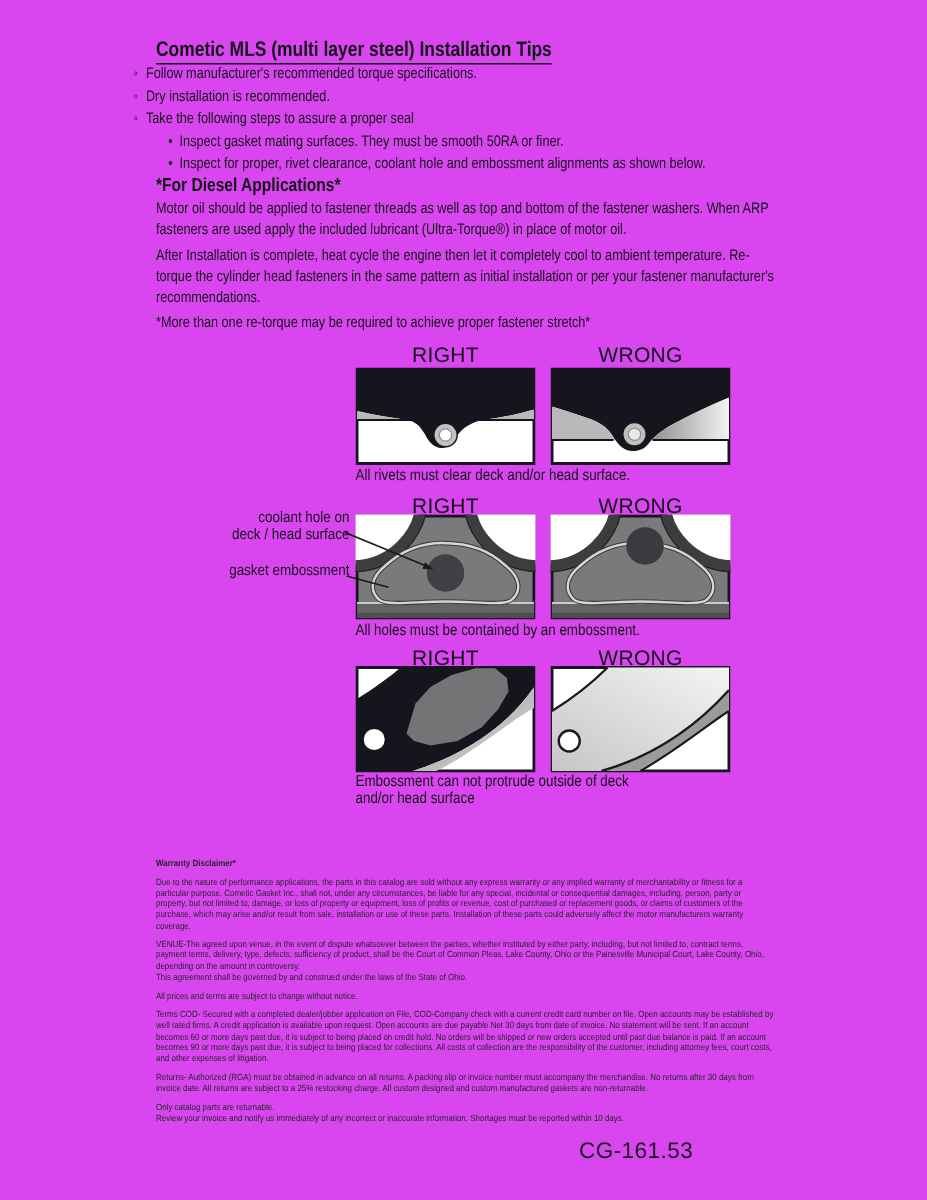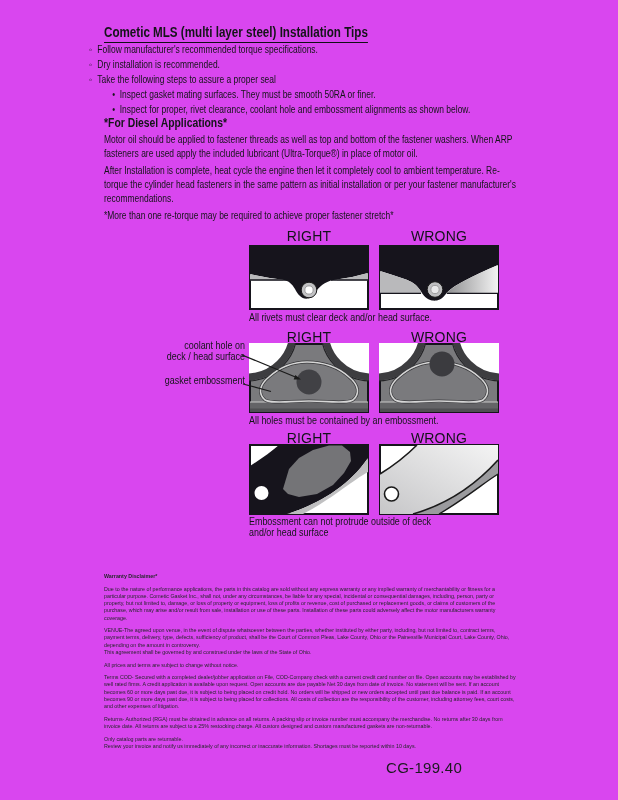--- a/index.html
+++ b/index.html
@@ -23,21 +23,21 @@
   .b-item::before{content:"◦";position:absolute;left:0;top:0;font-size:10px;}
   .sb-item{position:relative;margin-left:28px;padding-left:9px;white-space:nowrap;}
   .sb-item::before{content:"•";position:absolute;left:0;top:0;font-size:10px;}
 
   
   .diesel{position:absolute;left:104px;top:116px;width:505px;}
   .diesel h2{margin:0 0 3px 0;font-size:12.5px;line-height:14px;font-weight:bold;}
   .diesel p{margin:0 0 3px 0;font-size:10.2px;line-height:14px;}
 
   
-  .diagrams{position:absolute;left:12px;top:0;width:606px;height:560px;}
+  .diagrams{position:absolute;left:0;top:0;width:606px;height:560px;}
   .rw-label{position:absolute;width:120px;text-align:center;font-size:14px;letter-spacing:0.2px;color:#121218;}
   .panel{position:absolute;width:120px;}
   .cap{position:absolute;font-size:10.5px;line-height:10.5px;white-space:nowrap;}
   .cap2{position:absolute;font-size:10.5px;line-height:10.8px;white-space:nowrap;}
 
   .ann{
     position:absolute;left:100px;top:341px;width:133px;text-align:right;
     font-size:10.2px;line-height:10.5px;transform:scaleX(0.88);transform-origin:100% 0;
   }
   .ann .lbl2{margin-top:14px;}
@@ -204,15 +204,15 @@
     <p>Due to the nature of performance applications, the parts in this catalog are sold without any express warranty or any implied warranty of merchantability or fitness for a particular purpose.  Cometic Gasket Inc., shall not, under any circumstances, be liable for any special, incidental or consequential damages, including, person, party or property, but not limited to, damage, or loss of property or equipment, loss of profits or revenue, cost of purchased or replacement goods, or claims of customers of the purchase, which may arise and/or result from sale, installation or use of these parts.  Installation of these parts could adversely affect the motor manufacturers warranty coverage.</p>
     <p class="tight">VENUE-The agreed upon venue, in the event of dispute whatsoever between the parties, whether instituted by either party, including, but not limited to, contract terms, payment terms, delivery, type, defects, sufficiency of product, shall be the Court of Common Pleas, Lake County, Ohio or the Painesville Municipal Court, Lake County, Ohio, depending on the amount in controversy.</p>
     <p>This agreement shall be governed by and construed under the laws of the State of Ohio.</p>
     <p>All prices and terms are subject to change without notice.</p>
     <p>Terms COD- Secured with a completed dealer/jobber application on File, COD-Company check with a current credit card number on file.  Open accounts may be established by well rated firms.  A credit application is available upon request.  Open accounts are due payable Net 30 days from date of invoice.  No statement will be sent.  If an account becomes 60 or more days past due, it is subject to being placed on credit hold.  No orders will be shipped or new orders accepted until past due balance is paid.  If an account becomes 90 or more days past due, it is subject to being placed for collections.  All costs of collection are the responsibility of the customer, including attorney fees, court costs, and other expenses of litigation.</p>
     <p>Returns- Authorized (RGA) must be obtained in advance on all returns.  A packing slip or invoice number must accompany the merchandise.  No returns after 30 days from invoice date.  All returns are subject to a 25% restocking charge.  All custom designed and custom manufactured gaskets are non-returnable.</p>
     <p class="tight">Only catalog parts are returnable.</p>
     <p>Review your invoice and notify us immediately of any incorrect or inaccurate information.  Shortages must be reported within 10 days.</p>
   </section>
 
-  <div class="doc-code">CG-199.40</div>
+  <div class="doc-code">CG-161.53</div>
 
 </div>
 
 </body></html>

